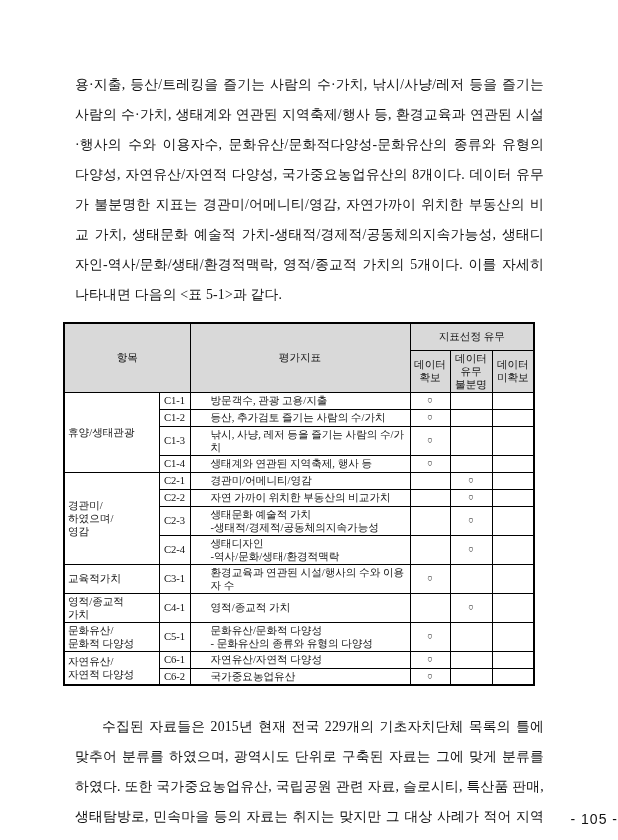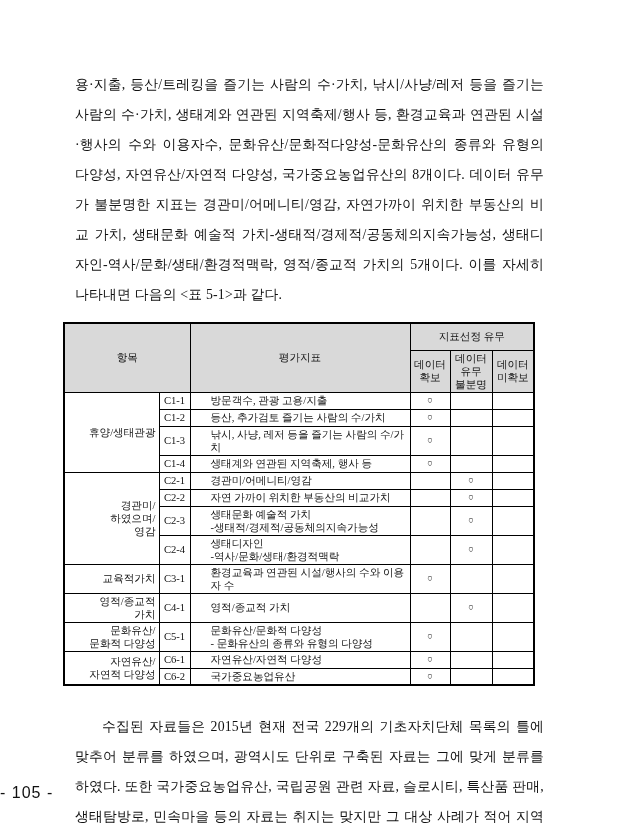--- a/index.html
+++ b/index.html
@@ -51,30 +51,30 @@
     box-sizing: border-box;
   }
   .indicator-table { border: 2px solid #000; }
   .indicator-table th {
     background: #d9d9d9;
     font-weight: normal;
     text-align: center;
     white-space: pre-line;
   }
   .indicator-table td { height: 17px; }
-  td.cat { text-align: right; white-space: pre-line; }
+  td.cat { text-align: left; white-space: pre-line; }
   td.code { text-align: center; font-family: "Liberation Serif", "DejaVu Serif", serif; }
   td.ind { text-align: left; padding-left: 20px; white-space: pre-line; }
   td.mark { text-align: center; font-size: 9.5px; }
   .page-number {
     position: absolute;
     left: 0; right: 0;
-    bottom: 38px;
-    text-align: left;
-    font-size: 16px;
+    bottom: 13px;
+    text-align: right;
+    font-size: 14px;
     letter-spacing: 1px;
     font-family: "Liberation Sans", "DejaVu Sans", sans-serif;
   }
 </style>
 </head>
 <body>
 
 <div class="page">
 
   <p class="body-para">용·지출, 등산/트레킹을 즐기는 사람의 수·가치, 낚시/사냥/레저 등을 즐기는 사람의 수·가치, 생태계와 연관된 지역축제/행사 등, 환경교육과 연관된 시설·행사의 수와 이용자수, 문화유산/문화적다양성-문화유산의 종류와 유형의 다양성, 자연유산/자연적 다양성, 국가중요농업유산의 8개이다. 데이터 유무가 불분명한 지표는 경관미/어메니티/영감, 자연가까이 위치한 부동산의 비교 가치, 생태문화 예술적 가치-생태적/경제적/공동체의지속가능성, 생태디자인-역사/문화/생태/환경적맥락, 영적/종교적 가치의 5개이다. 이를 자세히 나타내면 다음의 &lt;표 5-1&gt;과 같다.</p>

